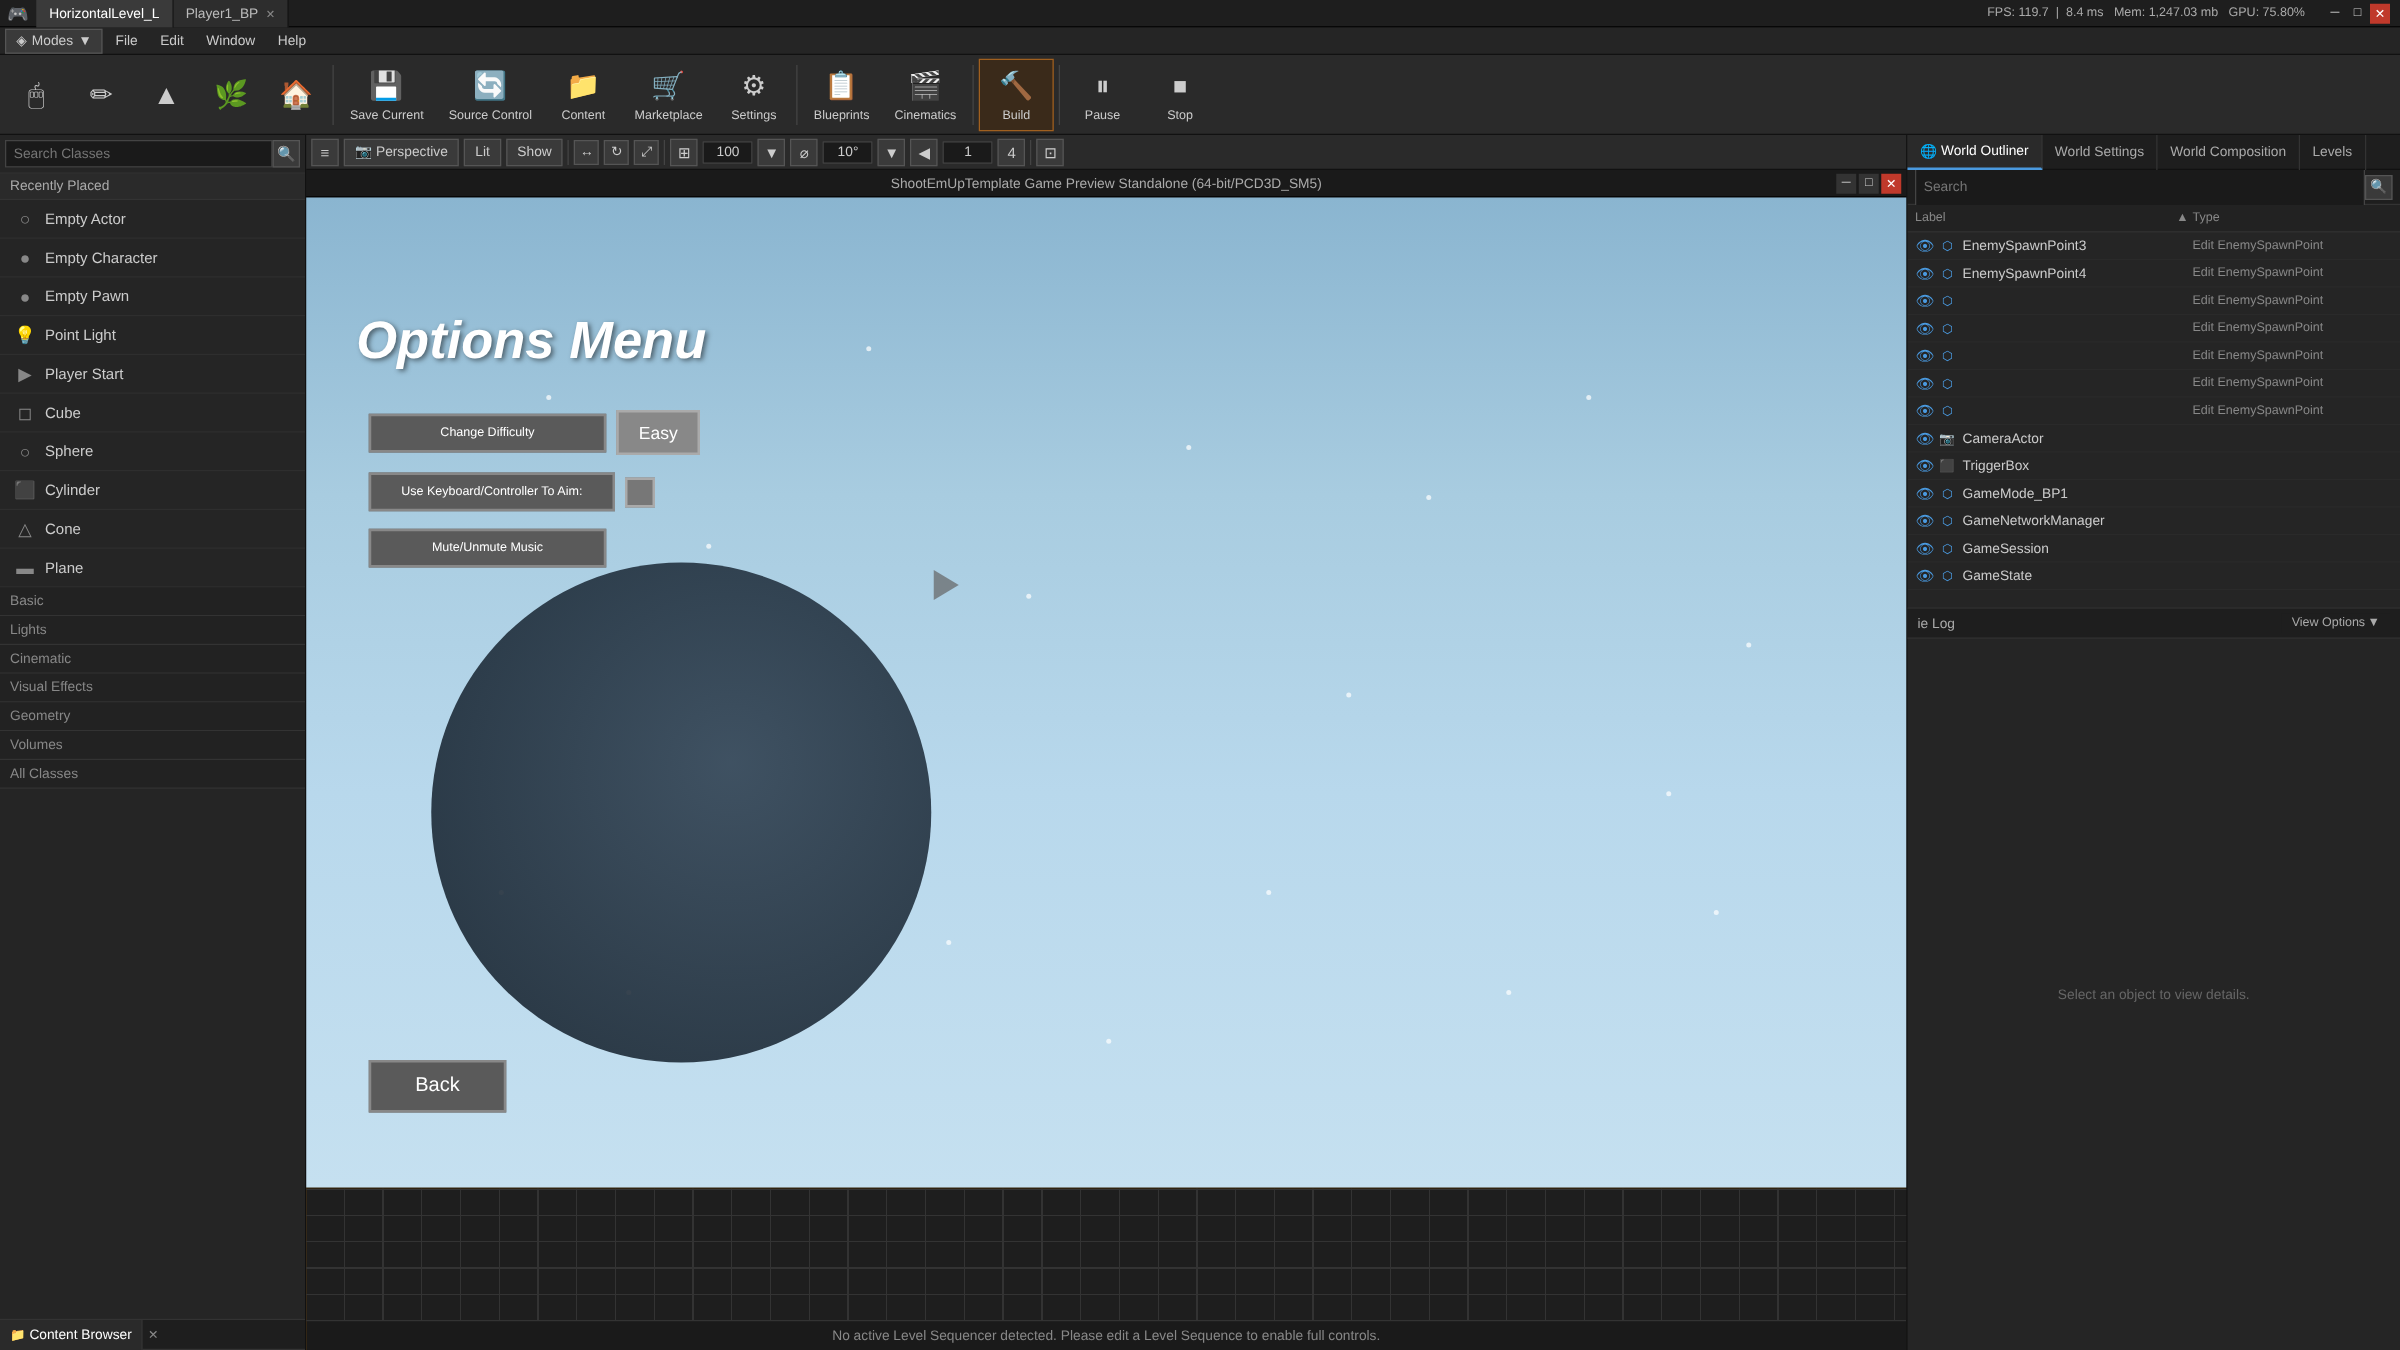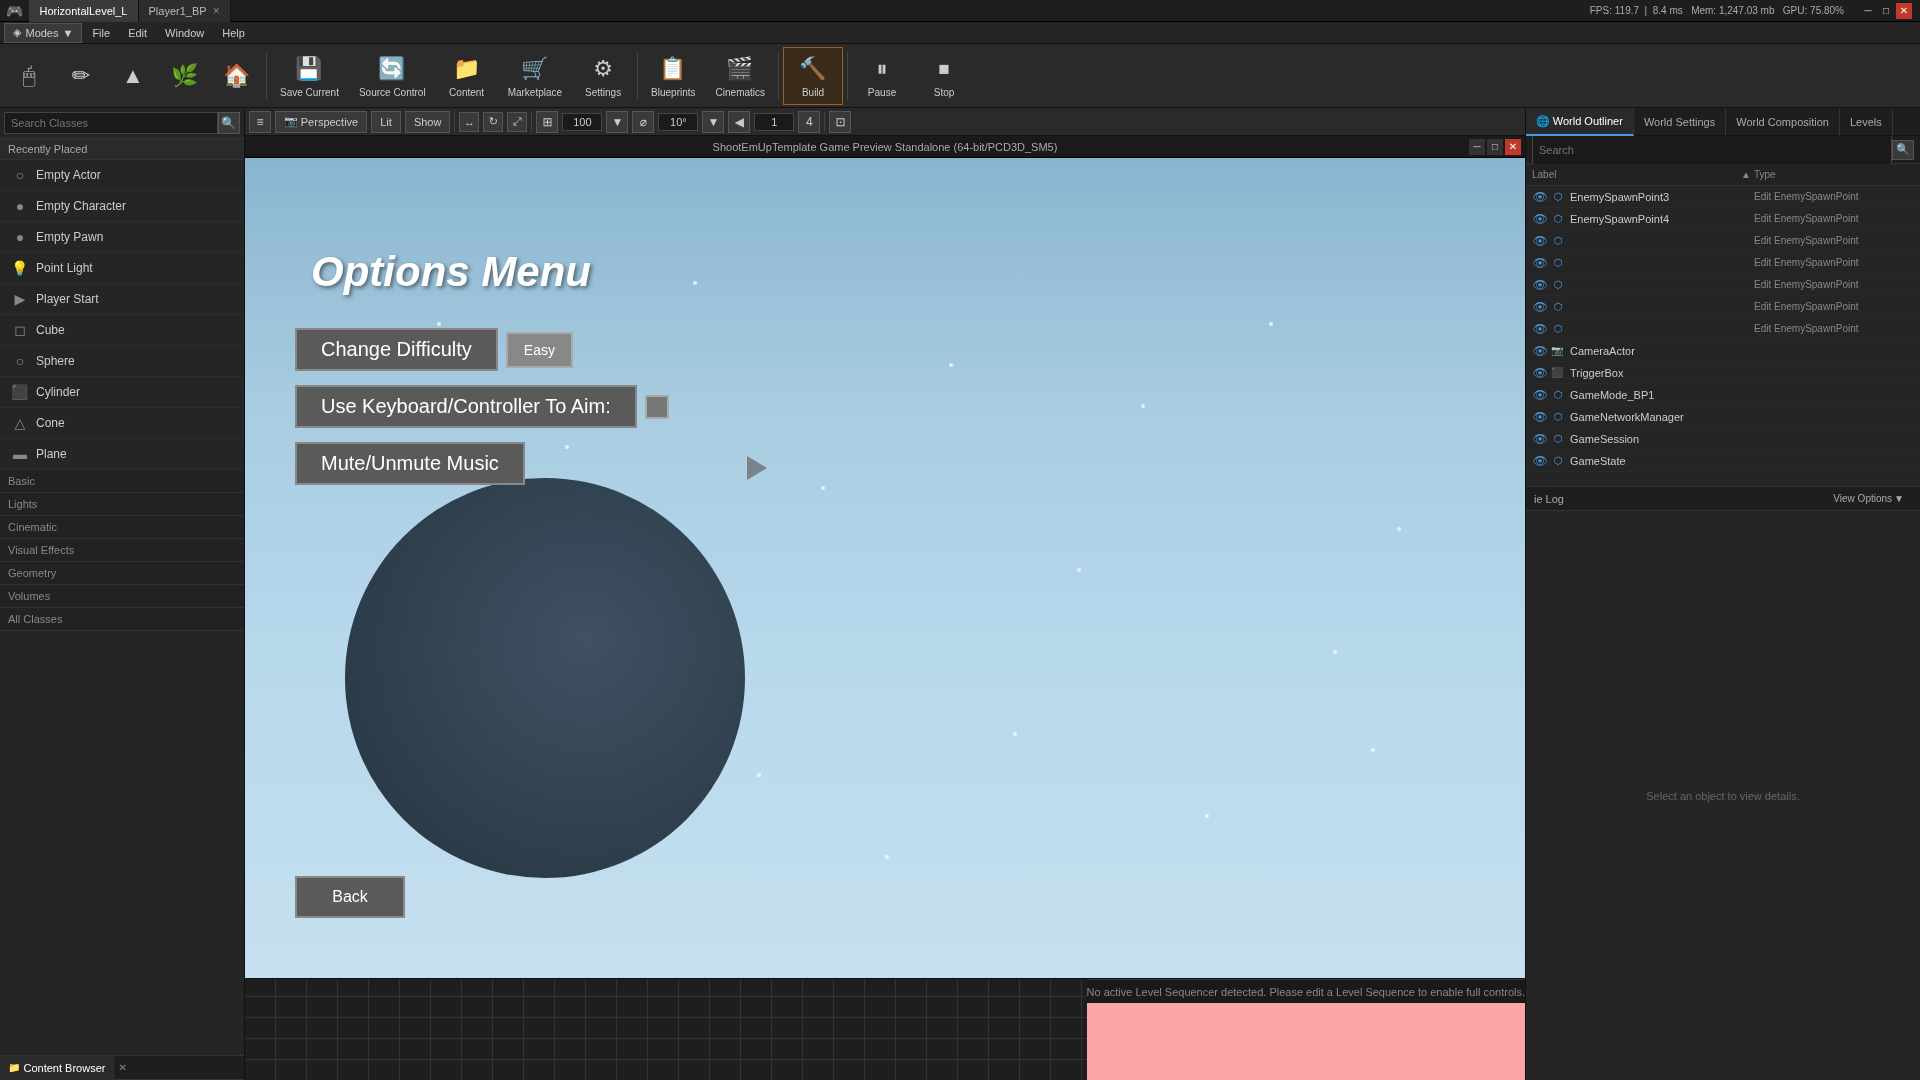--- a/index.html
+++ b/index.html
@@ -54,35 +54,35 @@
     
     .snow-dot { position: absolute; width: 4px; height: 4px; background: rgba(255,255,255,0.7); border-radius: 50%; }
 
     
     .bg-sphere { position: absolute; width: 400px; height: 400px; background: radial-gradient(circle at 60% 40%, #2a3a4a, #0a1520); border-radius: 50%; bottom: 100px; left: 100px; opacity: 0.85; }
 
     .lighting-warning { position: absolute; top: 10px; left: 20px; }
     .lighting-warning .warn-main { color: #ff4444; font-size: 14px; font-weight: bold; font-family: Arial; }
     .lighting-warning .warn-sub { color: #88aacc; font-size: 11px; font-family: Arial; }
 
-    .options-title { position: absolute; top: 90px; left: 66px; color: white; font-size: 42px; font-style: italic; font-weight: bold; font-family: 'Trebuchet MS', Arial; text-shadow: 2px 2px 4px rgba(0,0,0,0.5); }
+    .options-title { position: absolute; top: 90px; left: 40px; color: white; font-size: 42px; font-style: italic; font-weight: bold; font-family: 'Trebuchet MS', Arial; text-shadow: 2px 2px 4px rgba(0,0,0,0.5); }
 
     .options-content { position: absolute; top: 170px; left: 50px; display: flex; flex-direction: column; gap: 14px; }
     .opt-row { display: flex; align-items: center; gap: 8px; }
-    .opt-btn { background: #5a5a5a; border: 2px solid #888; color: #fff; padding: 8px 24px; font-size: 20px; cursor: pointer; font-family: Arial; min-width: 190px; text-align: center; }
+    .opt-btn { background: #5a5a5a; border: 2px solid #888; color: #fff; padding: 8px 24px; font-size: 10px; cursor: pointer; font-family: Arial; min-width: 190px; text-align: center; }
     .opt-value { background: #888; border: 2px solid #aaa; color: #fff; padding: 8px 16px; font-size: 14px; min-width: 60px; text-align: center; }
     .opt-checkbox { width: 24px; height: 24px; background: #777; border: 2px solid #aaa; }
 
     .back-btn-area { position: absolute; bottom: 60px; left: 50px; }
     .back-btn { background: #5a5a5a; border: 2px solid #888; color: #fff; padding: 10px 30px; font-size: 16px; cursor: pointer; font-family: Arial; min-width: 110px; text-align: center; }
 
     .arrow-cursor { position: absolute; width: 0; height: 0; border-left: 12px solid transparent; border-right: 12px solid transparent; border-bottom: 20px solid rgba(100,100,100,0.7); transform: rotate(90deg); top: 300px; left: 500px; }
 
     
-    #sequencer { height: 102px; background: #fca5a5; border-top: 1px solid #111; display: flex; flex-direction: row; }
+    #sequencer { height: 130px; background: #a16207; border-top: 1px solid #111; display: flex; flex-direction: column; }
     #sequencer-content { flex: 1; background: #1e1e1e; position: relative; }
     #sequencer-content .grid-lines { position: absolute; inset: 0; background: repeating-linear-gradient(90deg, transparent, transparent 30px, #333 30px, #333 31px), repeating-linear-gradient(0deg, transparent, transparent 20px, #333 20px, #333 21px); }
     #sequencer-status { height: 24px; background: #1a1a1a; border-top: 1px solid #333; display: flex; align-items: center; justify-content: center; }
     #sequencer-status span { font-size: 11px; color: #888; }
 
     
     #right-panel { width: 395px; background: #252525; border-left: 1px solid #111; display: flex; flex-direction: column; flex-shrink: 0; }
     #right-panel-tabs { display: flex; height: 28px; background: #1e1e1e; border-bottom: 1px solid #111; }
     .rpanel-tab { padding: 0 10px; height: 28px; display: flex; align-items: center; font-size: 11px; color: #aaa; cursor: pointer; border-right: 1px solid #333; }
     .rpanel-tab.active { background: #2a2a2a; color: #fff; border-bottom: 2px solid #4a9ae0; }

